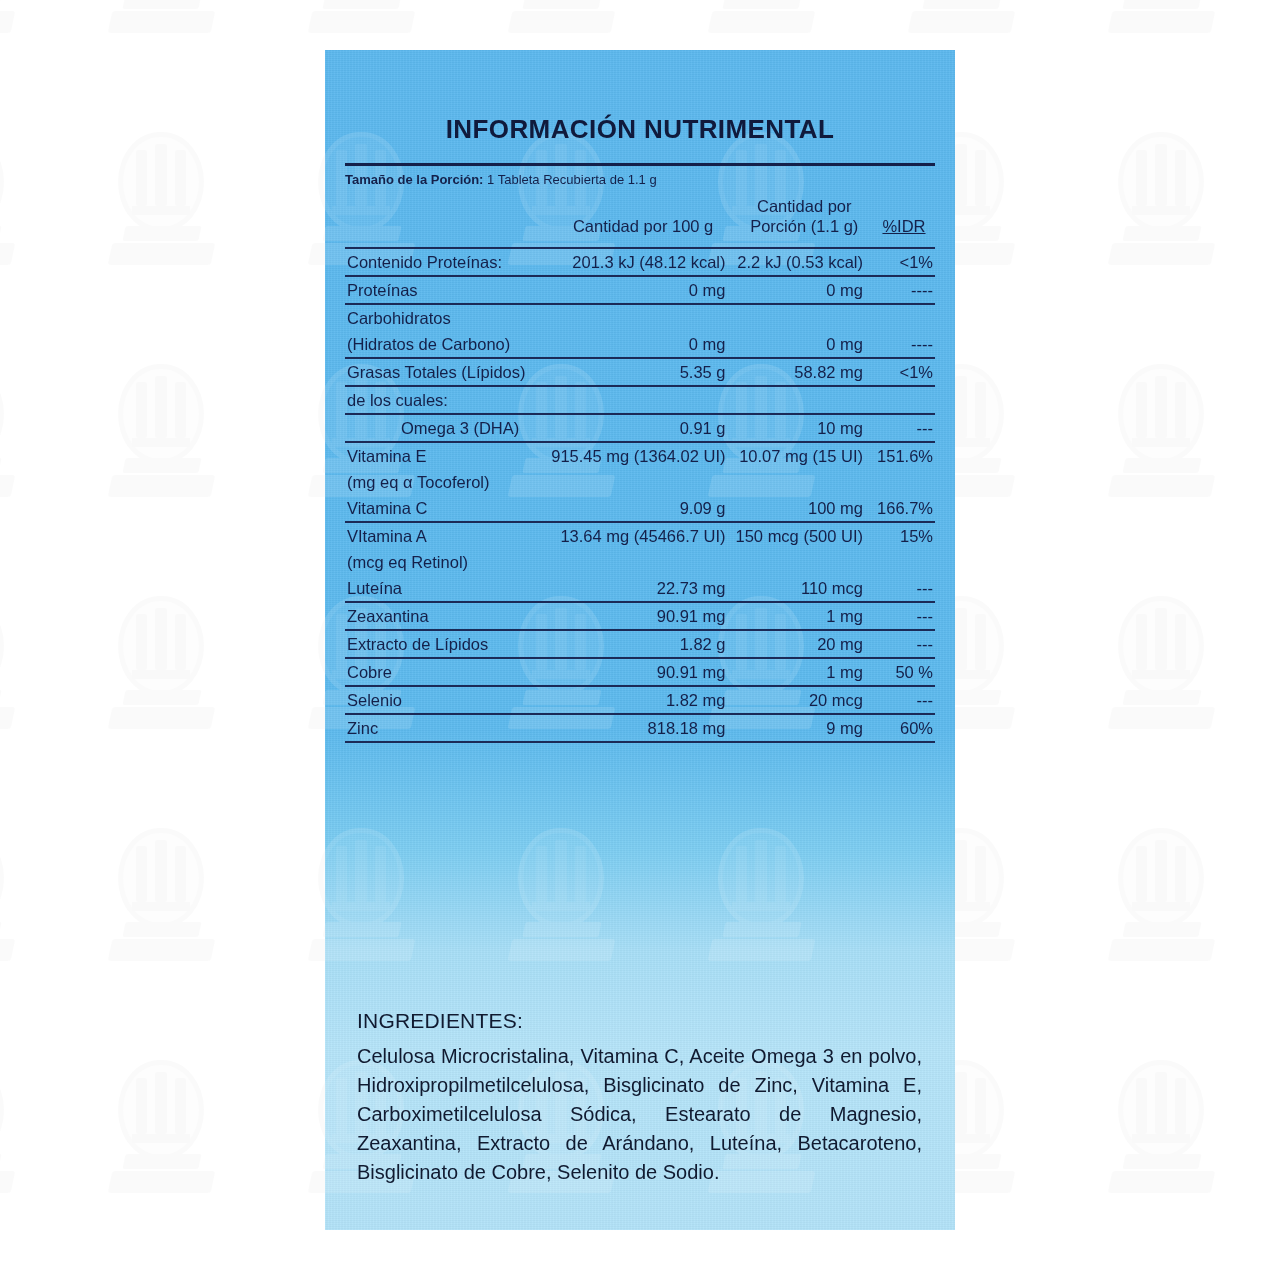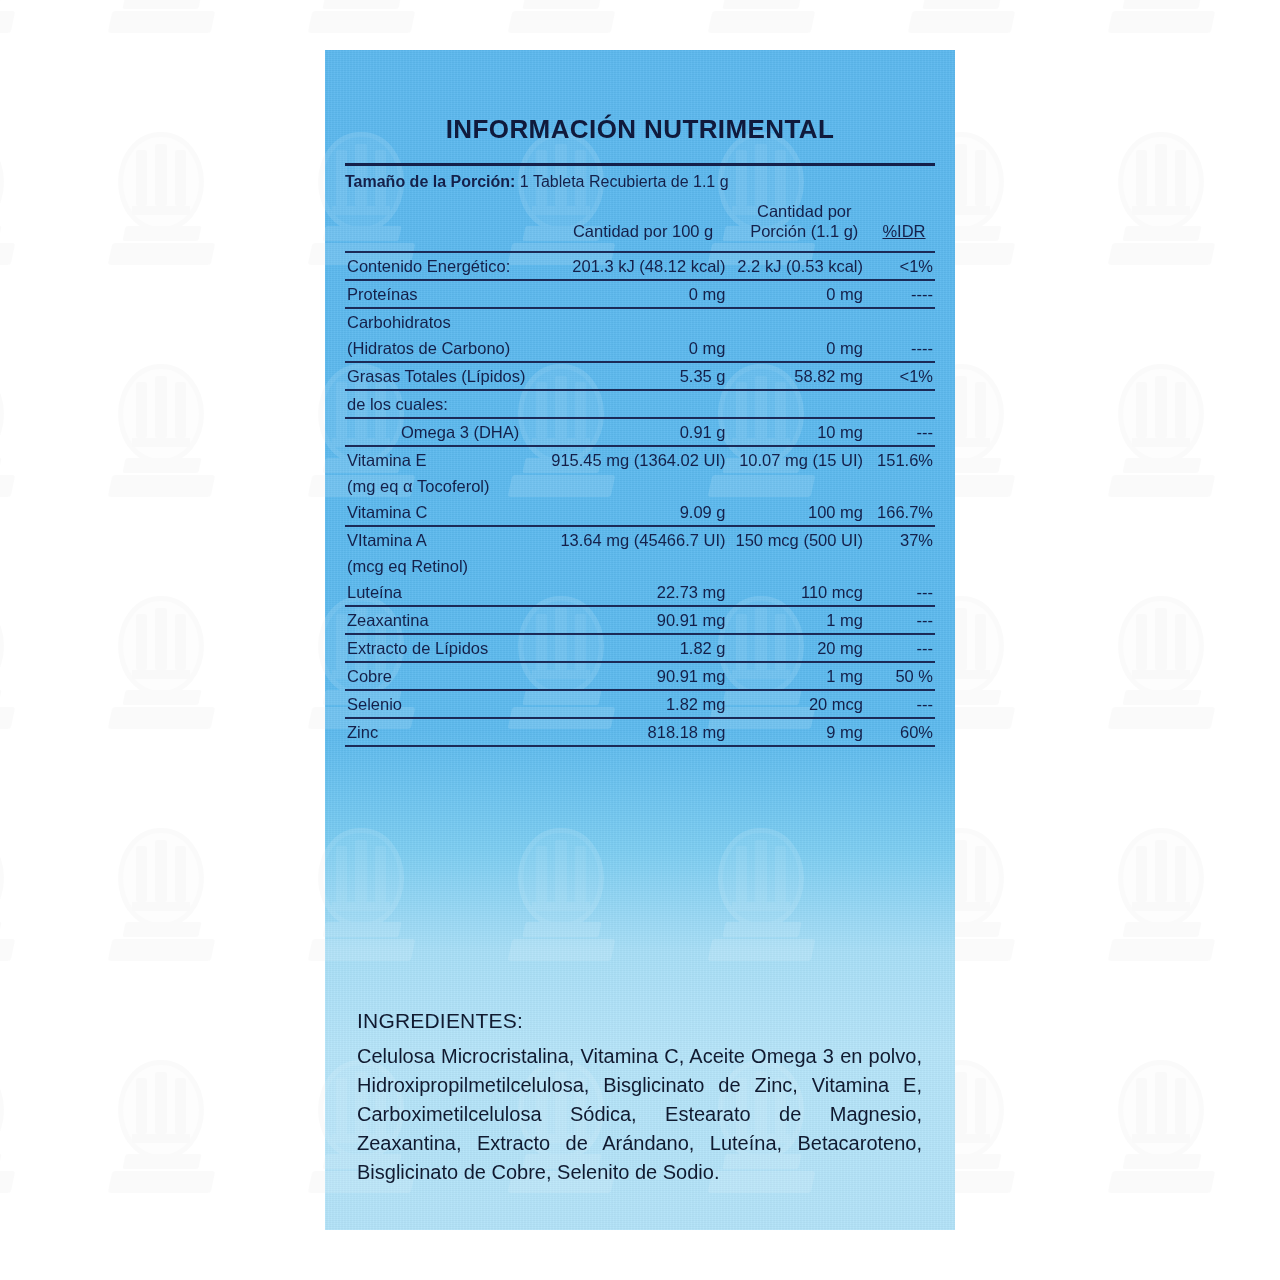--- a/index.html
+++ b/index.html
@@ -114,21 +114,21 @@
     margin-top: 64px;
   }
 
   
   #serving-block {
     margin: 18px 20px 0 20px;
     border-top: 3px solid #14204a;
     padding-top: 5px;
   }
   .serving-line {
-    font-size: 16px;
+    font-size: 13px;
     color: #14204a;
     line-height: 1.42;
     white-space: nowrap;
   }
   .serving-line b { font-weight: bold; }
 
   
   #nutrient-table {
     margin: 8px 20px 0 20px;
     width: 590px;
@@ -686,21 +686,21 @@
           <th class="colhead c-100">Cantidad por 100 g</th>
           <th class="colhead c-port">
             <div>Cantidad por</div>
             <div>Porción (1.1 g)</div>
           </th>
           <th class="colhead c-idr">%IDR</th>
         </tr>
       </thead>
       <tbody id="nutrient-table-body">
           <tr>
-            <td class="cell-name">Contenido Energético:</td>
+            <td class="cell-name">Contenido Proteínas:</td>
             <td class="cell-num">201.3 kJ (48.12 kcal)</td>
             <td class="cell-num">2.2 kJ (0.53 kcal)</td>
             <td class="cell-idr">&lt;1%</td>
           </tr>
           <tr>
             <td class="cell-name">Proteínas</td>
             <td class="cell-num">0 mg</td>
             <td class="cell-num">0 mg</td>
             <td class="cell-idr">----</td>
           </tr>
@@ -749,21 +749,21 @@
           <tr class="no-rule">
             <td class="cell-name">Vitamina C</td>
             <td class="cell-num">9.09 g</td>
             <td class="cell-num">100 mg</td>
             <td class="cell-idr">166.7%</td>
           </tr>
           <tr>
             <td class="cell-name">VItamina A</td>
             <td class="cell-num">13.64 mg (45466.7 UI)</td>
             <td class="cell-num">150 mcg (500 UI)</td>
-            <td class="cell-idr">37%</td>
+            <td class="cell-idr">15%</td>
           </tr>
           <tr class="no-rule">
             <td class="cell-name">(mcg eq Retinol)</td>
             <td class="cell-num"></td>
             <td class="cell-num"></td>
             <td class="cell-idr"></td>
           </tr>
           <tr class="no-rule">
             <td class="cell-name">Luteína</td>
             <td class="cell-num">22.73 mg</td>

